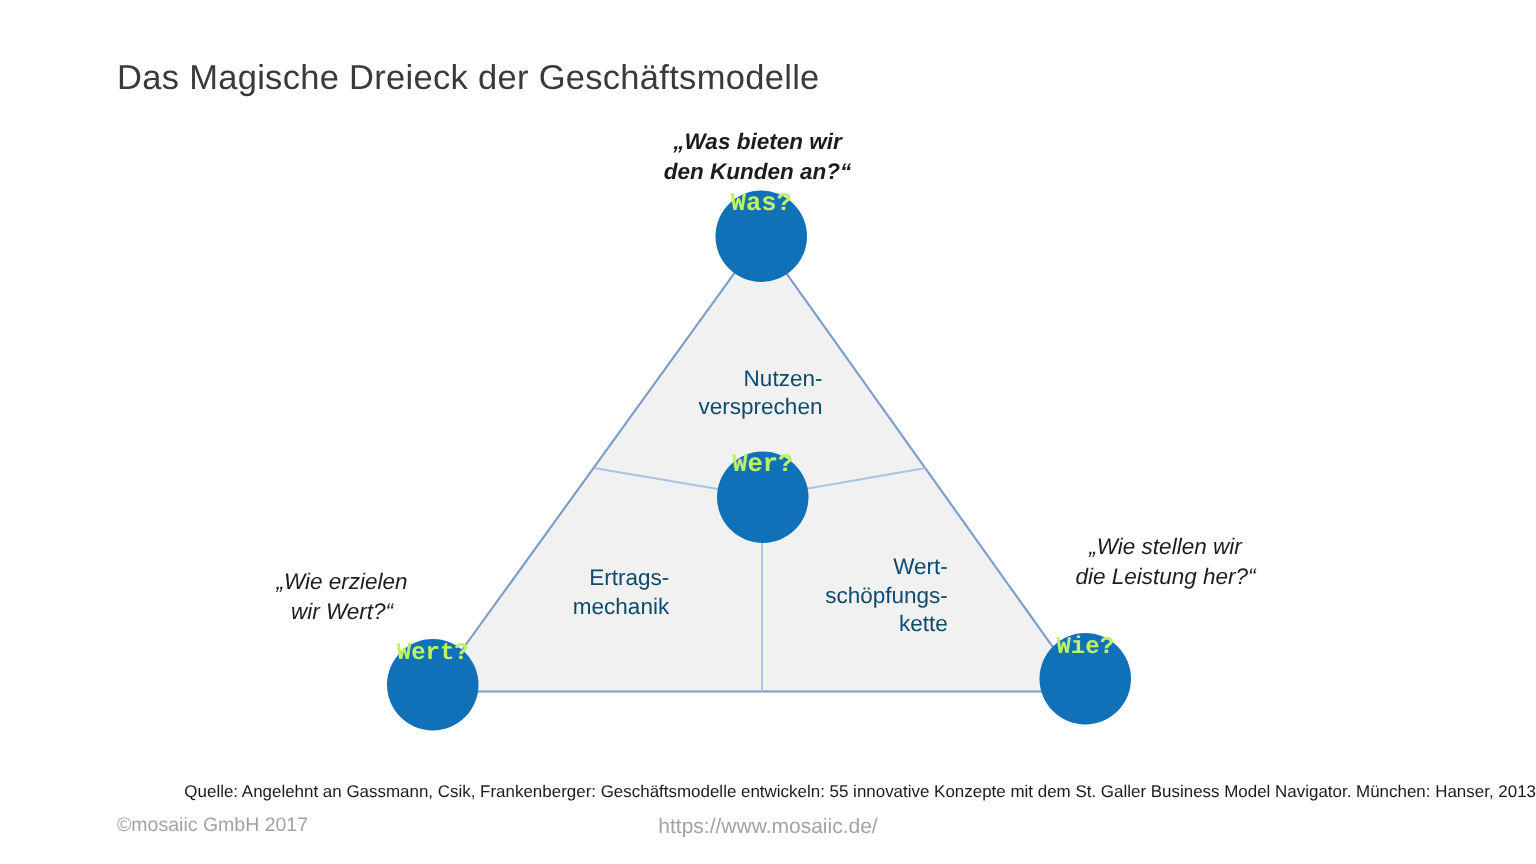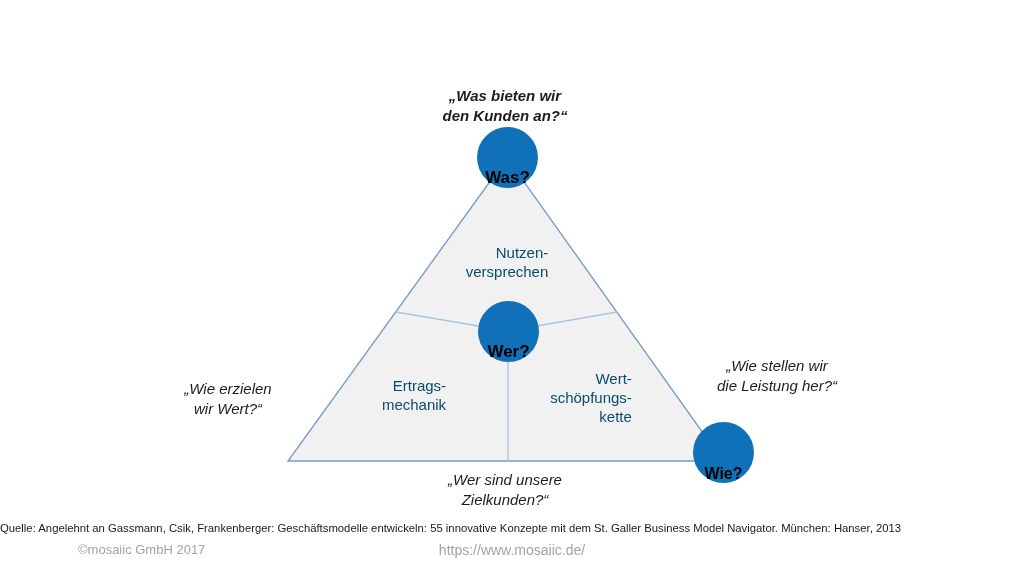--- a/index.html
+++ b/index.html
@@ -21,23 +21,23 @@
     position:absolute;left:78px;top:38px;
     font-size:23px;font-weight:400;color:#3A3A3A;
     margin:0;letter-spacing:.2px;
   }
   .diagram-svg{position:absolute;left:0;top:0;width:1024px;height:576px;}
   .tri{fill:var(--tri-fill);stroke:var(--tri-border);stroke-width:1.4;}
   .div-line{stroke:var(--divider);stroke-width:1.3;fill:none;}
   .node{
     position:absolute;border-radius:50%;
     background:var(--accent);
-    color:#000000;font-weight:bold;
-    display:flex;align-items:flex-end;justify-content:center;
-    width:61px;height:61px;font-size:17px;
+    color:#bef264;font-weight:bold;
+    display:flex;align-items:flex-start;justify-content:center;
+    width:61px;height:61px;font-size:17px;font-family:Liberation Mono, monospace;
   }
   .node-was {left:477px;top:127px;}
   .node-wer {left:478px;top:301px;}
   .node-wert{left:258px;top:426px;font-size:16px;}
   .node-wie {left:693px;top:422px;font-size:16px;}
   .region{
     position:absolute;transform:translate(-50%,-50%);
     font-weight:normal;font-size:15px;color:#0c4a6e;
     text-align:right;white-space:pre-line;line-height:1.25;
   }
@@ -48,67 +48,69 @@
     position:absolute;transform:translate(-50%,-50%);
     font-style:italic;font-size:15px;color:#1C1C1C;
     text-align:center;white-space:pre-line;line-height:1.3;
   }
   .quote-top{left:505px;top:105px;font-weight:bold;}
   .quote-left{left:228px;top:398px;}
   .quote-right{left:777px;top:375px;}
   .quote-bottom{left:505px;top:489px;}
   .source-line{
     position:absolute;left:0;top:522px;width:1024px;
-    text-align:left;font-size:11.3px;color:#1A1A1A;
+    text-align:right;font-size:11.3px;color:#1A1A1A;
   }
   .footer-copyright{
     position:absolute;left:78px;top:542px;
     font-size:13px;color:var(--footer-gray);
   }
   .footer-url{
     position:absolute;left:50%;transform:translateX(-50%);top:542px;
     font-size:14px;color:var(--footer-gray);
   }
 </style>
 </head>
 <body>
 
 <div class="slide">
 
+  <h1 class="page-title">Das Magische Dreieck der Geschäftsmodelle</h1>
 
   <svg class="diagram-svg" viewBox="0 0 1024 576" aria-hidden="true">
     <polygon class="tri" points="507,158 288,461 723,461"></polygon>
     <line class="div-line" x1="508" y1="331" x2="396" y2="312"></line>
     <line class="div-line" x1="508" y1="331" x2="617" y2="312"></line>
     <line class="div-line" x1="508" y1="331" x2="508" y2="461"></line>
   </svg>
 
   <div class="quote quote-left">„Wie erzielen
 wir Wert?“</div>
   <div class="quote quote-top">„Was bieten wir
 den Kunden an?“</div>
   <div class="quote quote-right">„Wie stellen wir
 die Leistung her?“</div>
-  <div class="quote quote-bottom">„Wer sind unsere
-Zielkunden?“</div>
 
   <div class="region region-nutzen">Nutzen-
 versprechen</div>
   <div class="region region-ertrag">Ertrags-
 mechanik</div>
   <div class="region region-wsk">Wert-
 schöpfungs-
 kette</div>
 
   <div class="node node-was">
     <span>Was?</span>
   </div>
   <div class="node node-wer">
     <span>Wer?</span>
   </div>
+  <div class="node node-wert">
+    <span>Wert?</span>
+  </div>
   <div class="node node-wie">
     <span>Wie?</span>
   </div>
 
   <div class="source-line">Quelle: Angelehnt an Gassmann, Csik, Frankenberger: Geschäftsmodelle entwickeln: 55 innovative Konzepte mit dem St. Galler Business Model Navigator. München: Hanser, 2013</div>
 
   <div class="footer-copyright">©mosaiic GmbH 2017</div>
   <div class="footer-url">https://www.mosaiic.de/</div>
 
 </div>

